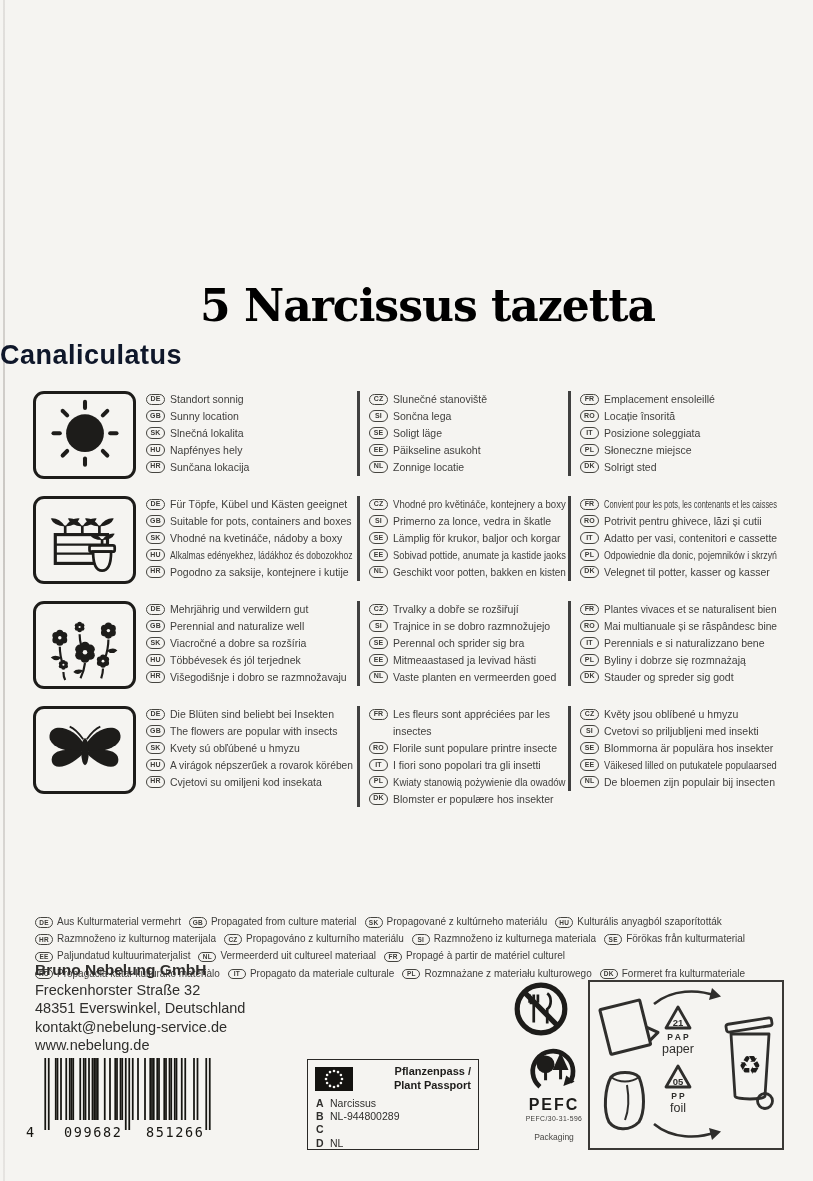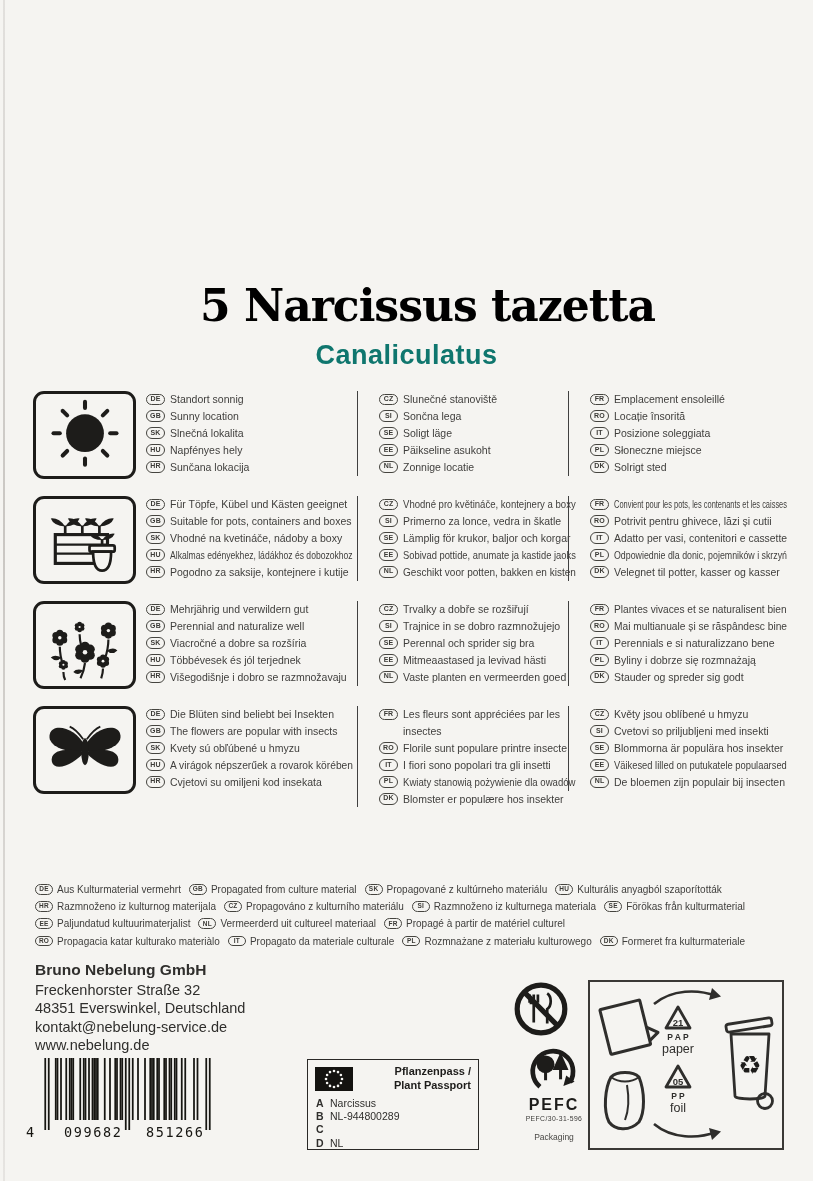--- a/index.html
+++ b/index.html
@@ -3,40 +3,40 @@
 <meta charset="utf-8">
 <style>
   html,body{margin:0;padding:0;background:#e9e8e5;}
   .page{position:relative;width:813px;height:1181px;background:#f5f4f1;overflow:hidden;
         font-family:"Liberation Sans",sans-serif;color:#3f3e3c;}
   .page::before{content:'';position:absolute;left:3px;top:0;height:100%;width:2px;
         background:linear-gradient(#e2e0dd,#c9c6c2 45%,#e6e4e1);}
   .title{position:absolute;top:281px;left:0;width:100%;text-align:center;
         font-family:"DejaVu Serif",serif;font-weight:700;font-size:44px;line-height:50px;
         color:#000000;letter-spacing:-1px;padding-left:21px;}
-  .subtitle{position:absolute;top:340px;left:0;width:100%;text-align:center;
-        font-weight:700;font-size:27px;color:#0f766e;letter-spacing:.5px;}
+  .subtitle{position:absolute;top:340px;left:0;width:100%;
+        font-weight:700;font-size:27px;color:#0f172a;letter-spacing:.5px;}
   
   .info-rows{position:absolute;top:391px;left:33px;width:752px;}
   .info-row{display:flex;align-items:flex-start;margin-bottom:17px;}
   .icon-box{flex:none;width:97px;height:82px;border:3px solid #1d1c1a;border-radius:11px;
         display:flex;align-items:center;justify-content:center;margin-right:10px;background:#f5f4f1;}
   .info-col{flex:none;width:211px;padding-right:4px;box-sizing:border-box;}
-  .info-col + .info-col{border-left:1px solid #404040;padding-left:21px;}
+  .info-col + .info-col{border-left:3px solid #404040;padding-left:9px;}
   .entry{display:flex;gap:5px;line-height:16.9px;font-size:10.5px;align-items:flex-start;}
   .entry-text{flex:1;min-width:0;white-space:nowrap;transform-origin:0 50%;}
   .entry.wrap .entry-text{white-space:normal;}
   .badge{flex:none;display:inline-flex;align-items:center;justify-content:center;
         box-sizing:border-box;width:19px;height:11.5px;margin-top:2.5px;
         border:1.3px solid #45443f;border-radius:999px;
         font-size:7px;font-weight:700;letter-spacing:.2px;color:#3b3a36;}
   
   .propagation{position:absolute;top:883px;left:35px;width:748px;}
   .prop-line{display:flex;align-items:flex-start;height:17.2px;white-space:nowrap;transform-origin:0 50%;}
-  .p-entry{display:inline-flex;gap:4px;margin-right:8px;font-size:10px;line-height:14px;align-items:flex-start;}
+  .p-entry{display:inline-flex;gap:4px;margin-right:8px;font-size:10px;line-height:14px;align-items:center;margin-top:32px;}
   .p-entry .badge{width:18px;height:10.5px;font-size:6.5px;margin-top:1px;}
   
   .company{position:absolute;left:35px;top:961px;font-size:14.5px;line-height:18.6px;color:#2f2e2c;}
   .company .name{font-weight:700;font-size:15.5px;margin-bottom:1px;}
   
   .barcode{position:absolute;left:26px;top:1058px;width:200px;height:92px;}
   .barcode svg{position:absolute;left:18px;top:0;}
   .bc-digit{position:absolute;top:66px;font-family:"DejaVu Sans Mono",monospace;
         font-size:13.5px;letter-spacing:1.6px;color:#161511;}
   

